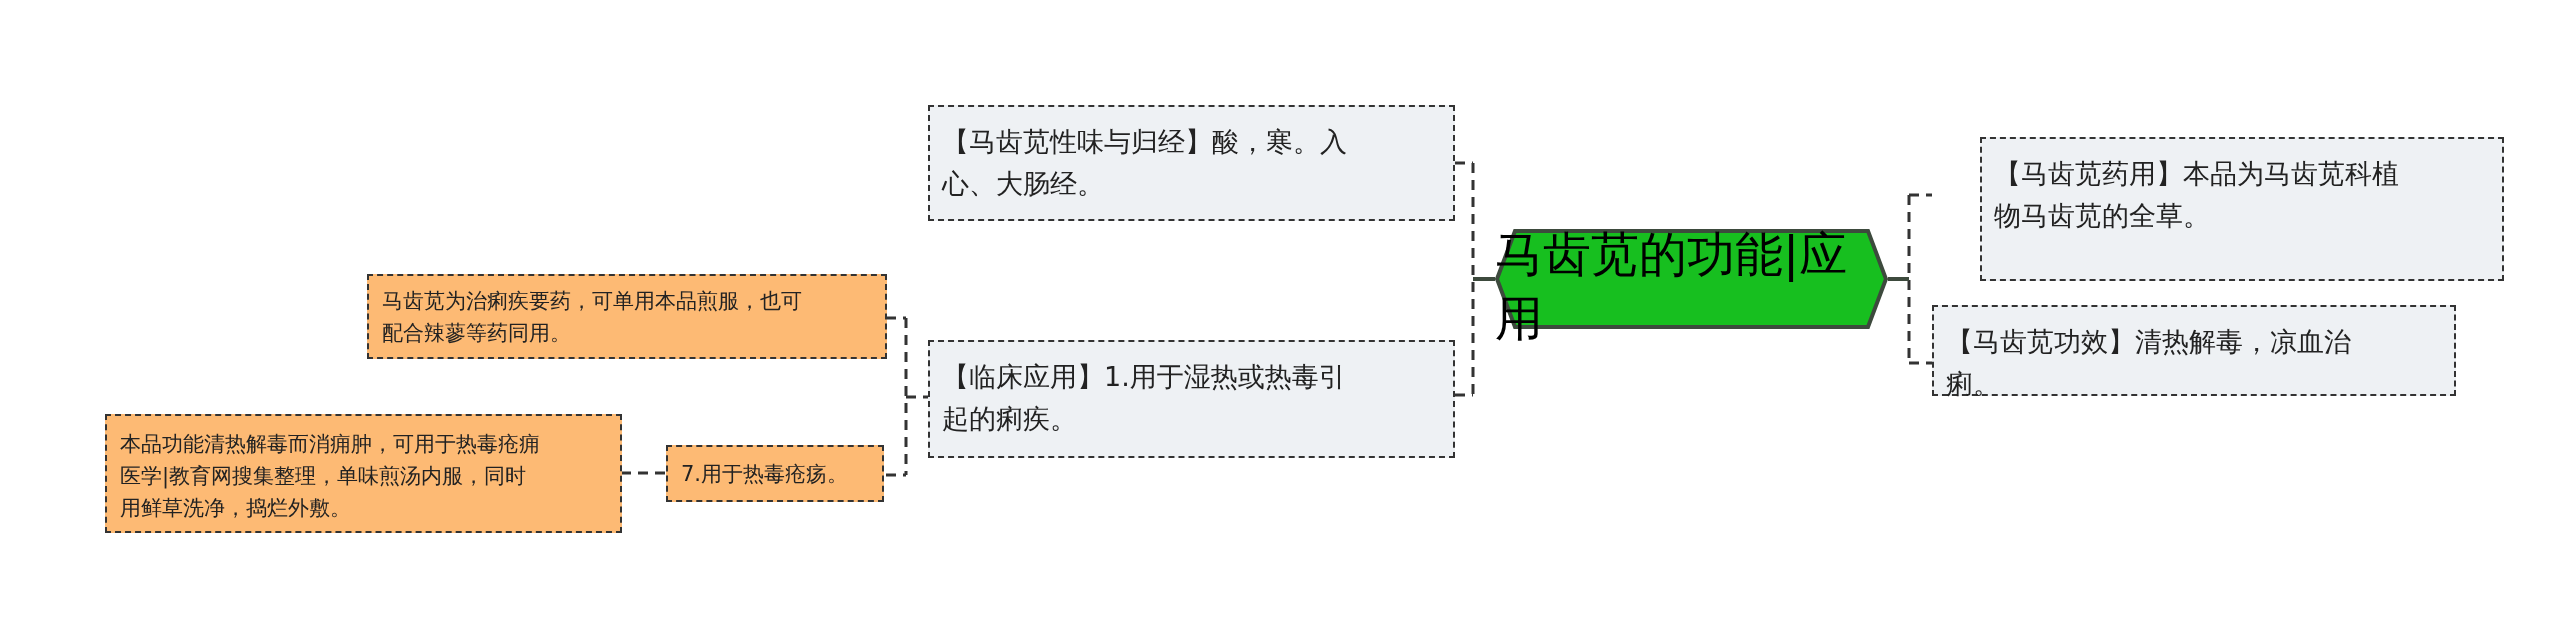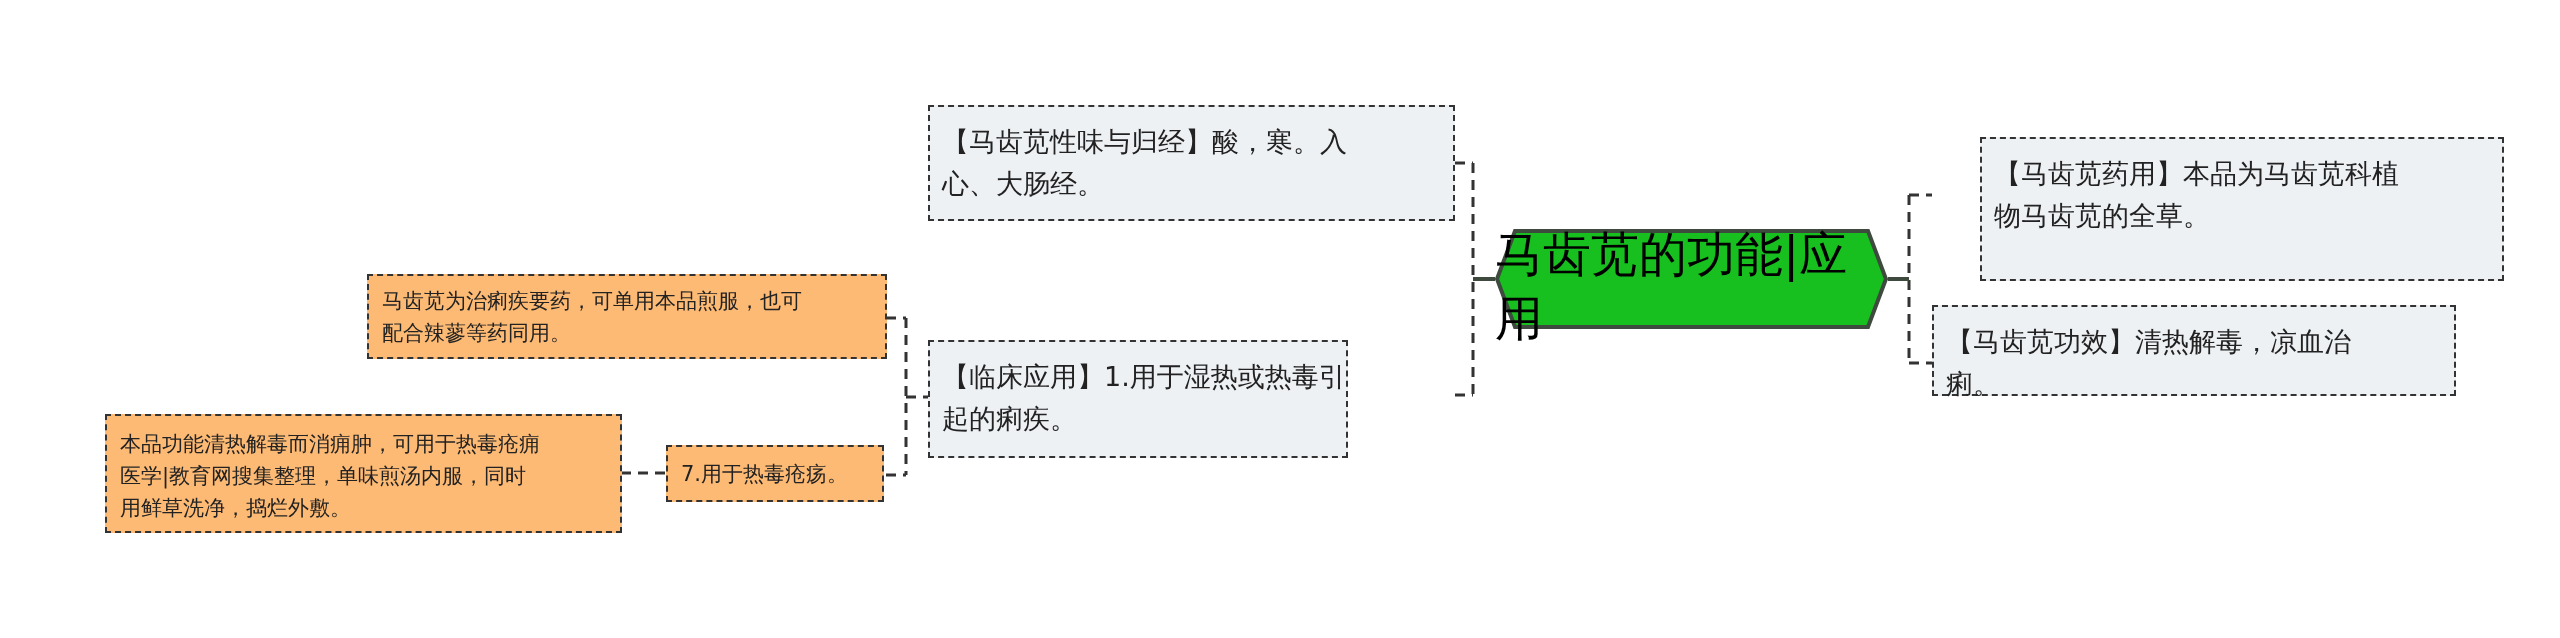--- a/index.html
+++ b/index.html
@@ -52,21 +52,21 @@
   <div class="root-label">马齿苋的功能|应用</div>
 </div>
 
 <div class="node filled big" style="left:928px; top:105px; width:527px; height:116px;text-decoration:underline;">
   <div class="txt" style="left:12px; top:14px;">
     <div>【马齿苋性味与归经】酸，寒。入</div>
     <div>心、大肠经。</div>
   </div>
 </div>
 
-<div class="node filled big" style="left:928px; top:340px; width:420px; height:118px;">
+<div class="node filled big" style="left:928px; top:340px; width:527px; height:118px;">
   <div class="txt" style="left:12px; top:14px;">
     <div>【临床应用】1.用于湿热或热毒引</div>
     <div>起的痢疾。</div>
   </div>
 </div>
 
 <div class="node plain small" style="left:367px; top:274px; width:520px; height:85px;">
   <div class="txt" style="left:13px; top:9px;">
     <div>马齿苋为治痢疾要药，可单用本品煎服，也可</div>
     <div>配合辣蓼等药同用。</div>

